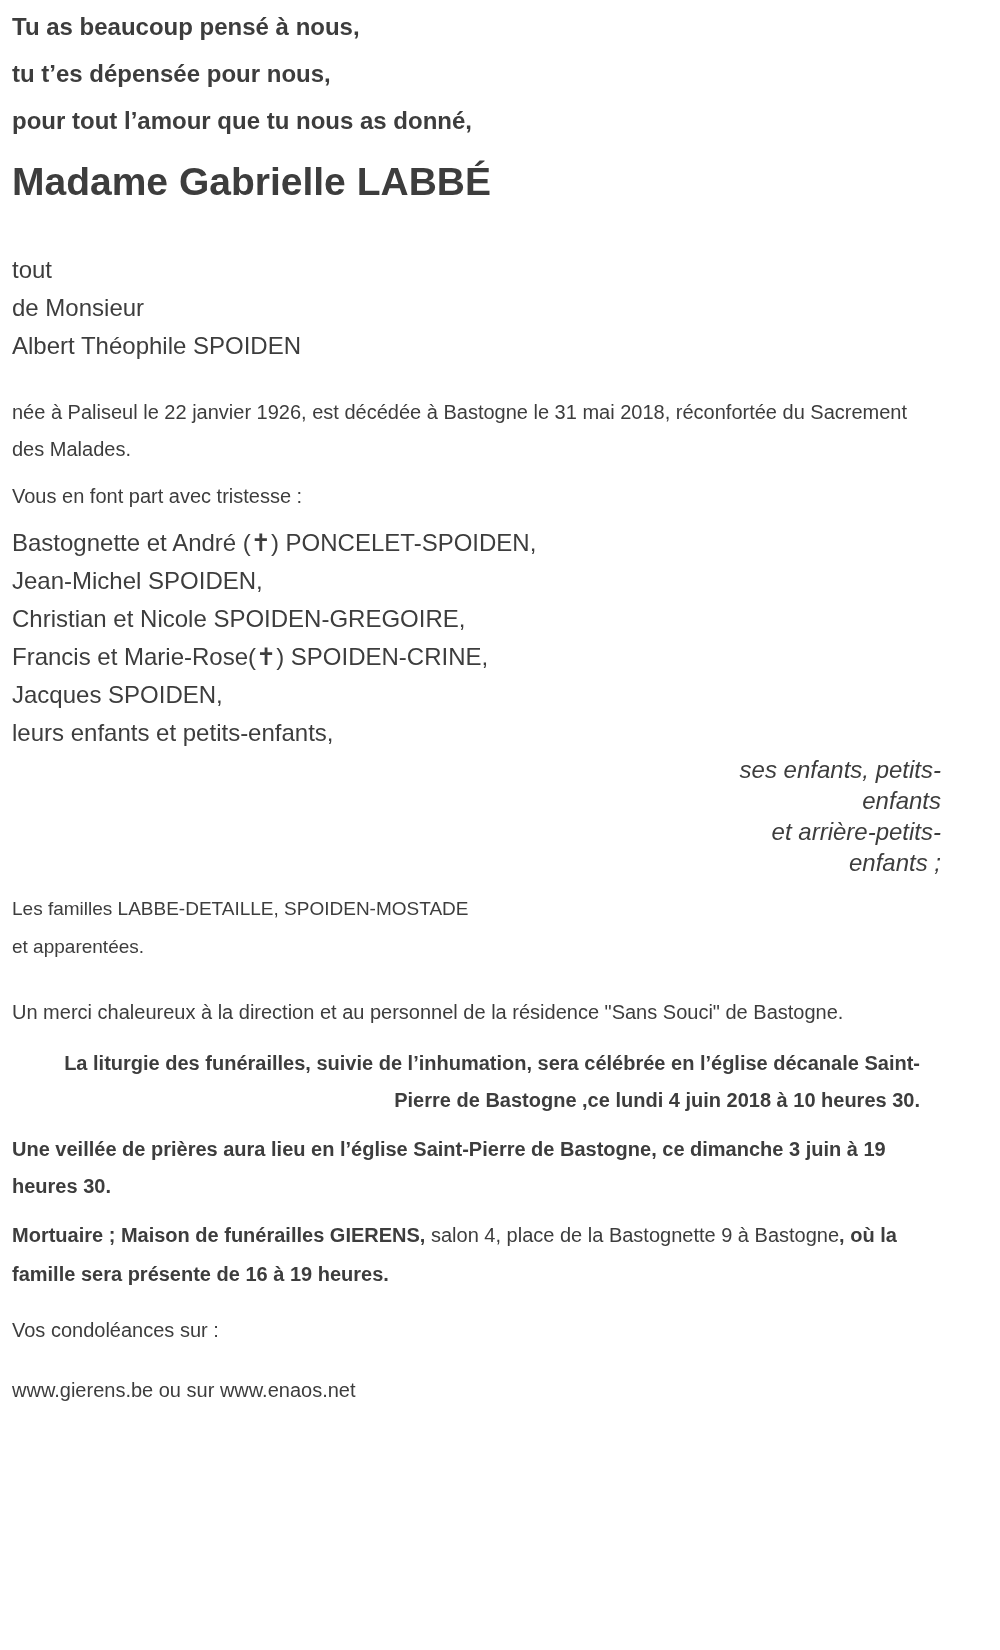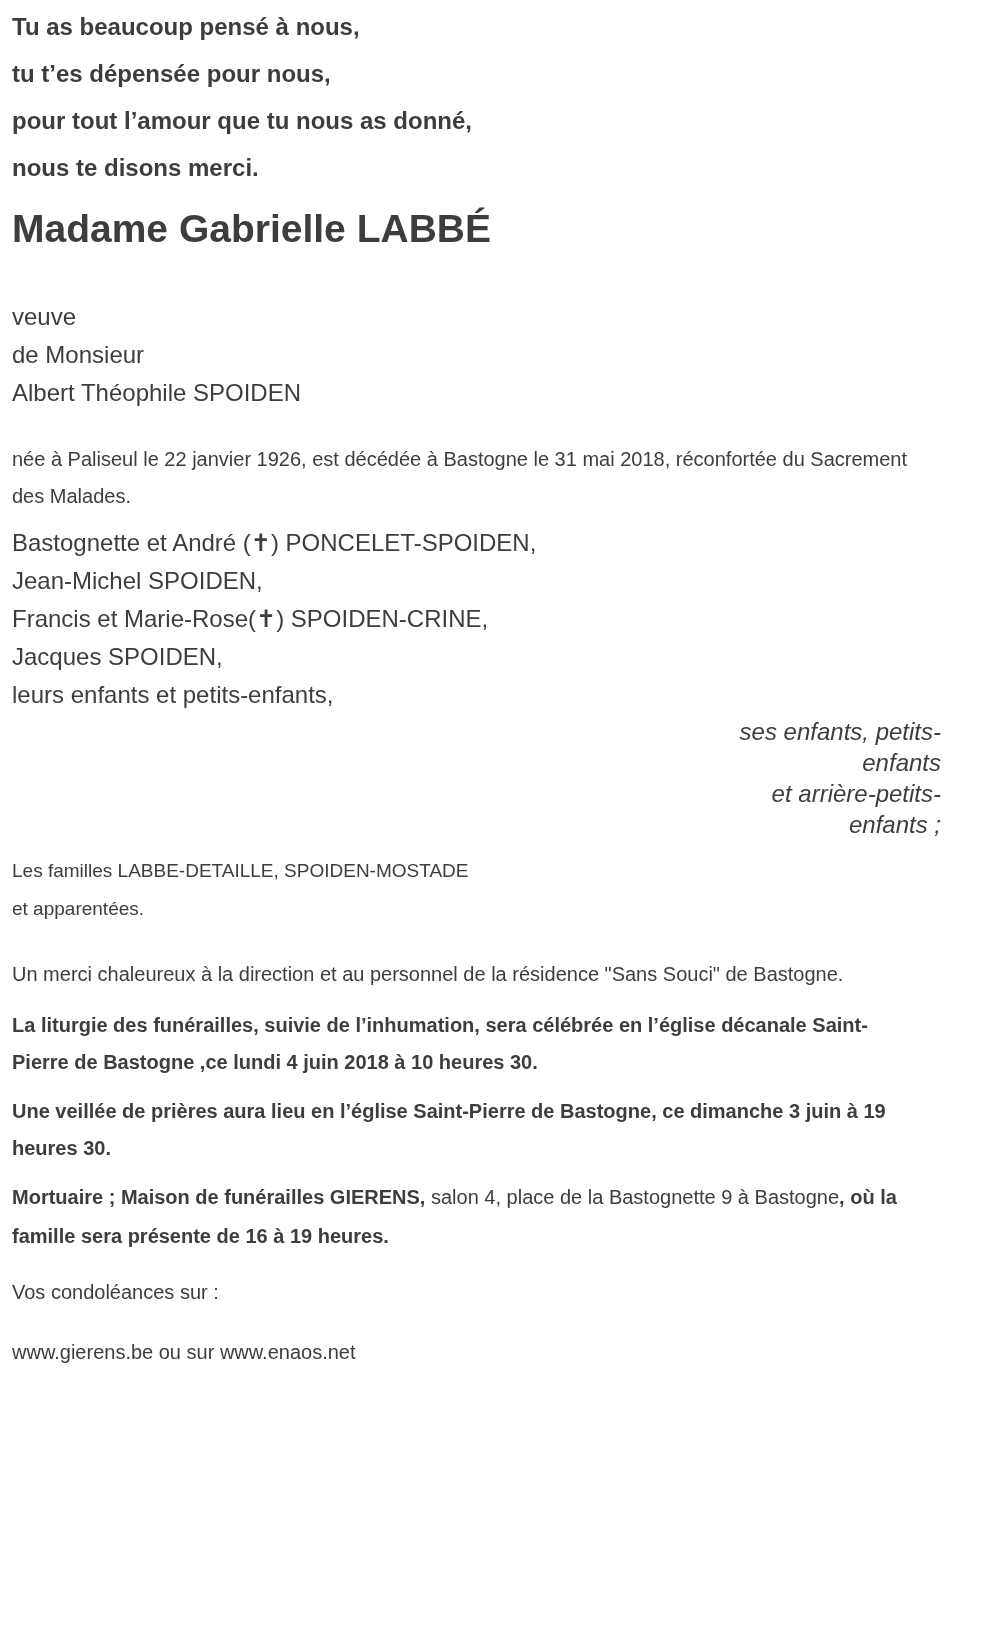--- a/index.html
+++ b/index.html
@@ -57,53 +57,54 @@
     text-align: right;
     font-style: italic;
     font-size: 24px;
     line-height: 31px;
   }
   .descendants p { margin: 0; }
   .related   { margin-top: 12px; }
   .related p { margin: 0; font-size: 19px; line-height: 38px; }
   .thanks    { margin-top: 28px; }
   .bold      { font-weight: 700; }
-  .liturgy   { margin-top: 14px; }
+  .liturgy   { margin-top: 14px; text-align: right; }
   .vigil     { margin-top: 12px; }
   .mortuary  { margin-top: 11px; line-height: 39px; }
   .mortuary .b { font-weight: 700; }
   .condolences { margin-top: 18px; }
   .websites    { margin-top: 23px; }
 </style>
 </head>
 <body>
 
 <div class="page">
 
   <header class="intro">
     <p>Tu as beaucoup pensé à nous,</p>
     <p>tu t’es dépensée pour nous,</p>
     <p>pour tout l’amour que tu nous as donné,</p>
-    <p>nous te disons merci.</p>
   </header>
 
   <h1 class="name">Madame Gabrielle LABBÉ</h1>
 
   <div class="status">
-    <p>veuve</p>
+    <p>tout</p>
     <p>de Monsieur</p>
     <p>Albert Théophile SPOIDEN</p>
   </div>
 
   <p class="par bio">née à Paliseul le 22 janvier 1926, est décédée à Bastogne le 31 mai 2018, réconfortée du Sacrement des Malades.</p>
 
+  <p class="par announce">Vous en font part avec tristesse :</p>
 
   <div class="family">
     <p>Bastognette et André (✝) PONCELET-SPOIDEN,</p>
     <p>Jean-Michel SPOIDEN,</p>
+    <p>Christian et Nicole SPOIDEN-GREGOIRE,</p>
     <p>Francis et Marie-Rose(✝) SPOIDEN-CRINE,</p>
     <p>Jacques SPOIDEN,</p>
     <p>leurs enfants et petits-enfants,</p>
   </div>
 
   <div class="descendants">
     <p>ses enfants, petits-enfants</p>
     <p>et arrière-petits-enfants ;</p>
   </div>
 

